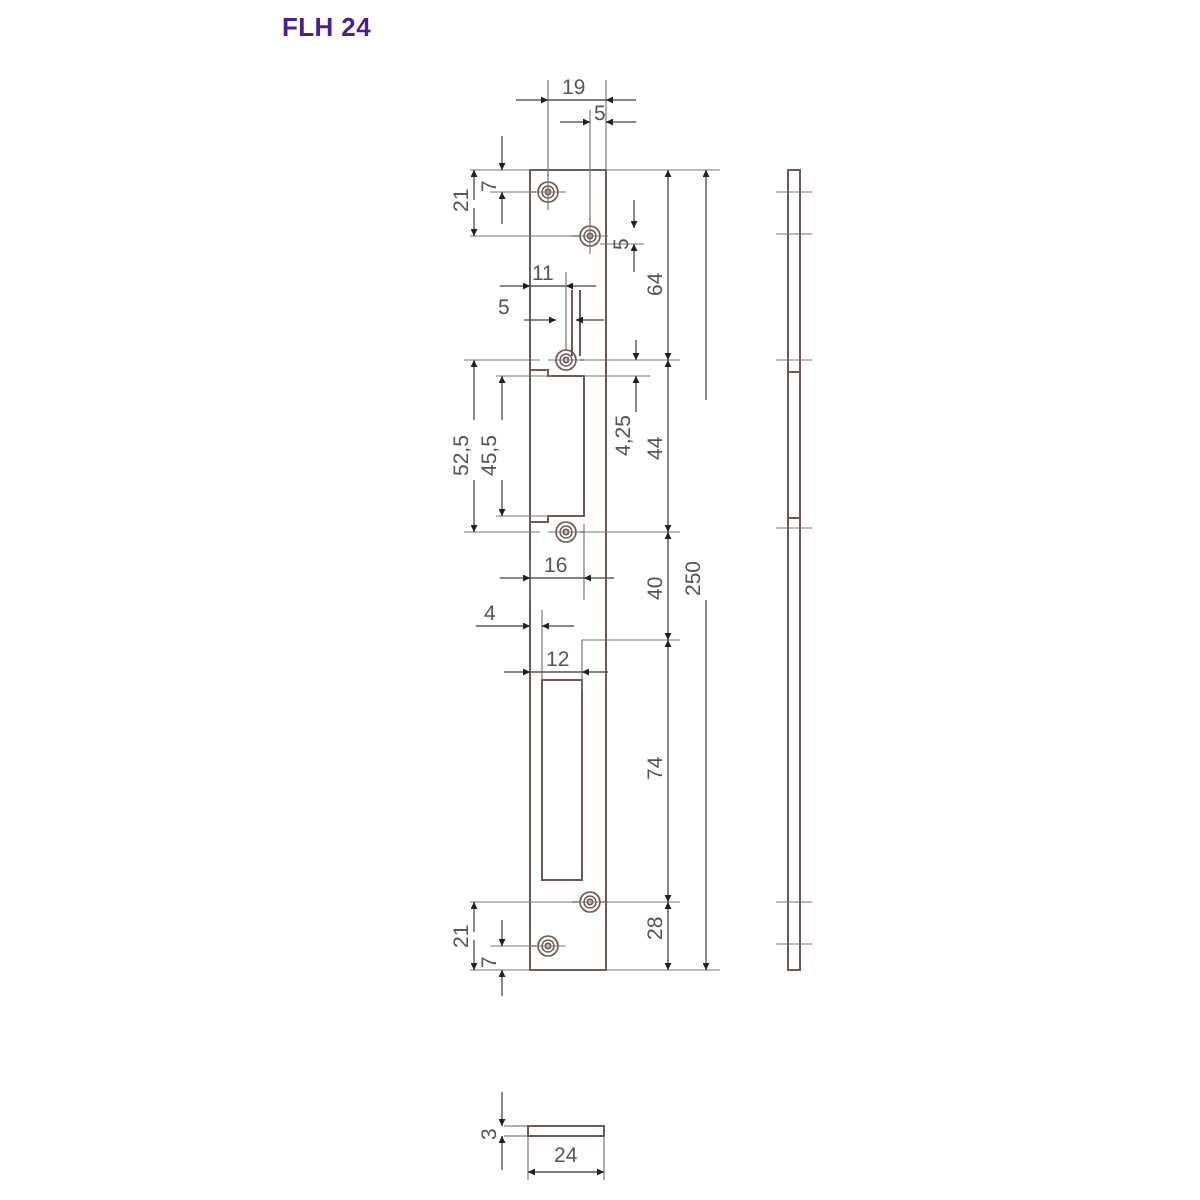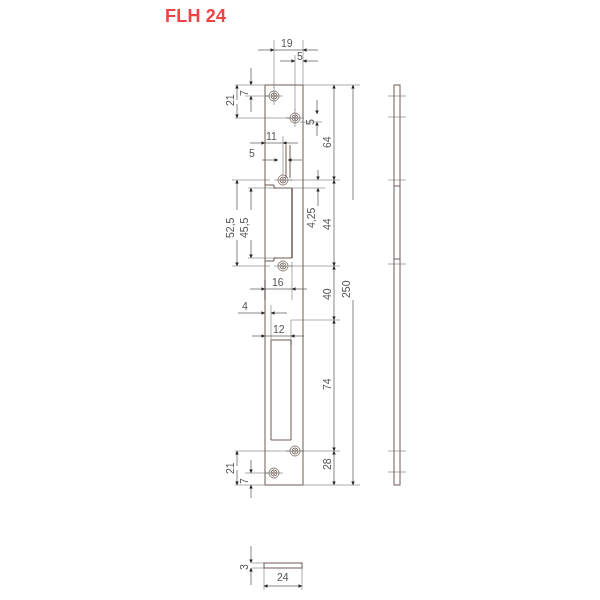--- a/index.html
+++ b/index.html
@@ -1,17 +1,17 @@
 <!DOCTYPE html>
 <html><head>
 <meta charset="utf-8">
 <style>
   html,body{margin:0;padding:0;background:#ffffff;}
   body{width:600px;height:600px;position:relative;overflow:hidden;font-family:"Liberation Sans",sans-serif;}
-  .title{position:absolute;left:165px;top:6px;font-family:"Liberation Sans",sans-serif;font-weight:bold;font-size:18px;color:#ef4444;letter-spacing:0.2px;}
+  .title{position:absolute;left:141px;top:6px;font-family:"Liberation Sans",sans-serif;font-weight:bold;font-size:13px;color:#4c1d95;letter-spacing:0.2px;}
   svg{position:absolute;left:0;top:0;}
   .ln{stroke:#6e5a52;stroke-width:1;fill:none;}
   .dim{stroke:#555;stroke-width:0.7;fill:none;}
   .ext{stroke:#777;stroke-width:0.6;fill:none;}
   .txt{font-family:"Liberation Sans",sans-serif;font-size:10.5px;fill:#555;}
   .hole{stroke:#6e5a52;stroke-width:0.8;fill:none;}
 </style>
 </head>
 <body>
 

